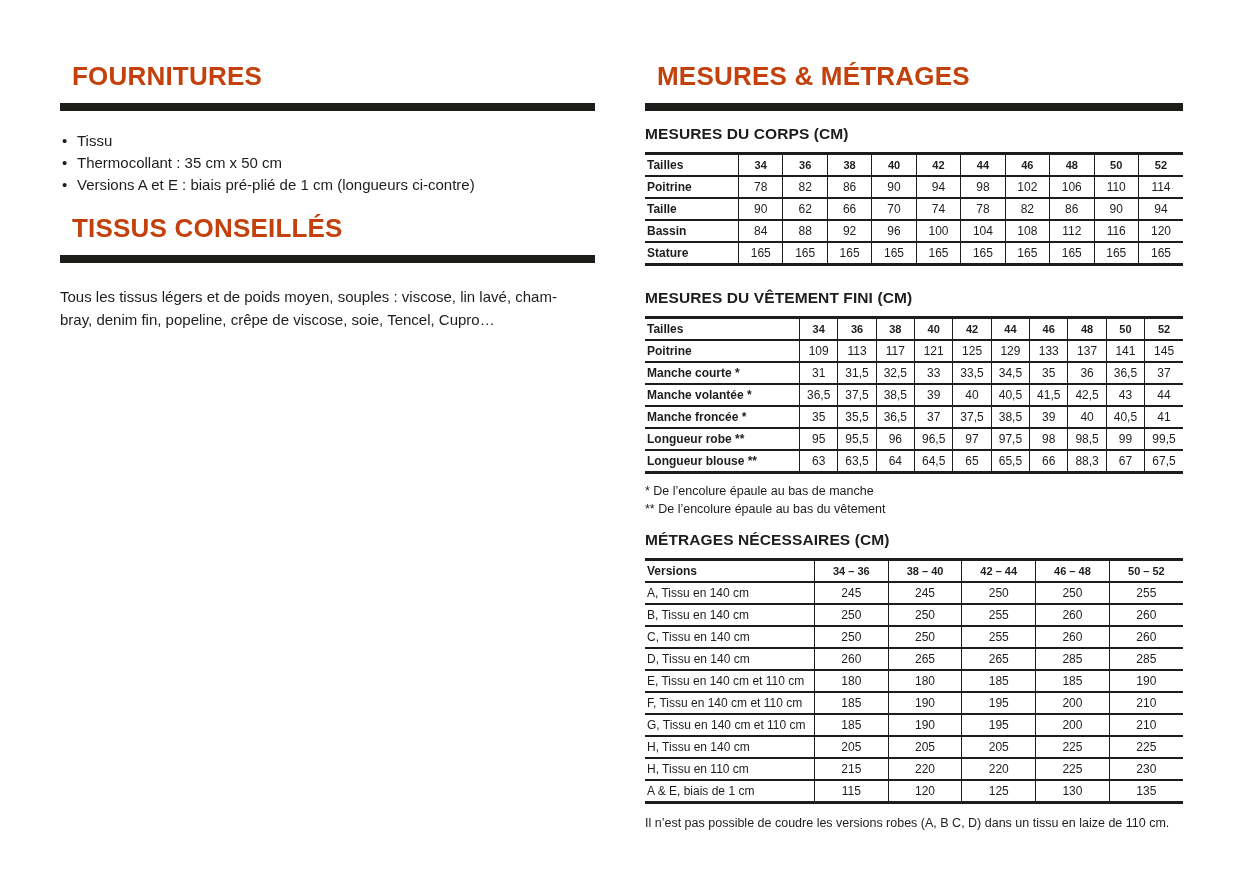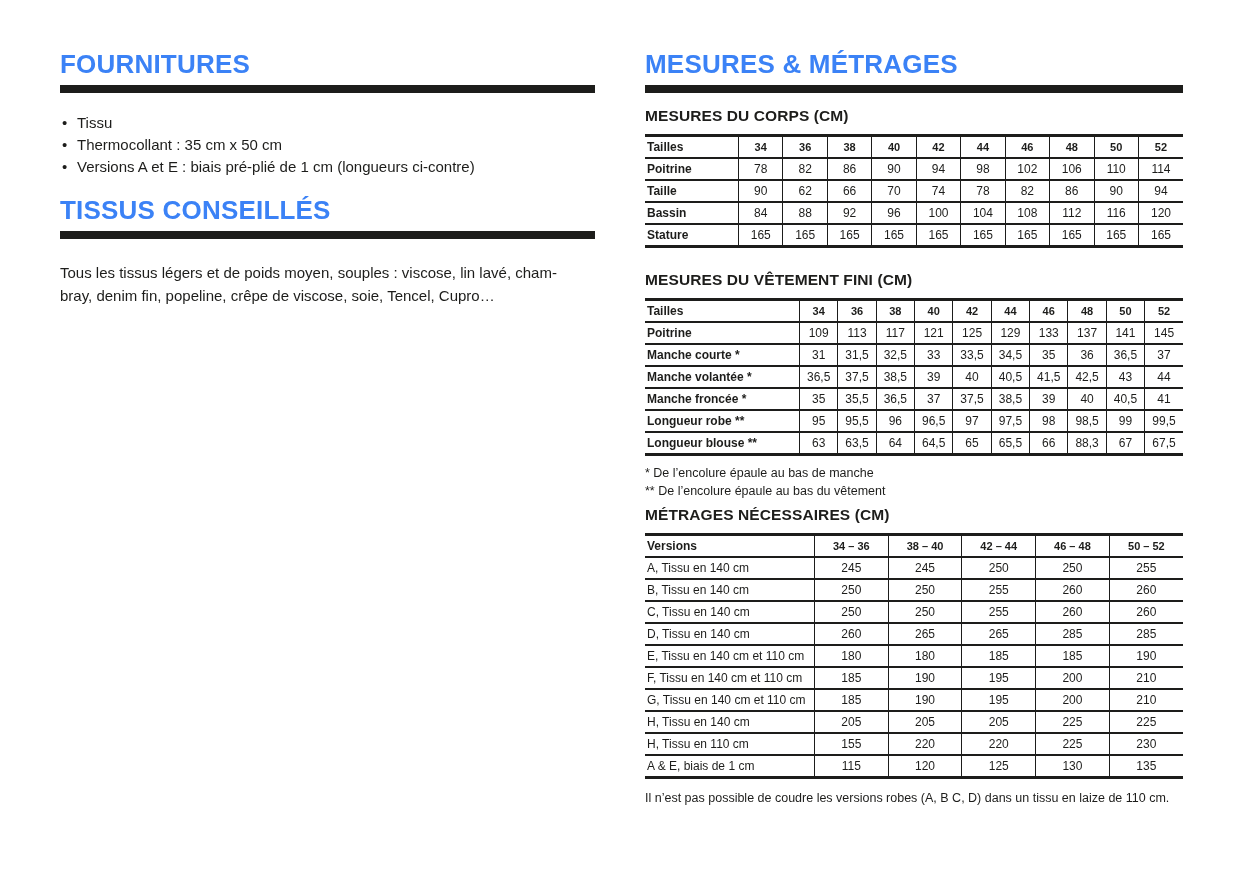--- a/index.html
+++ b/index.html
@@ -10,26 +10,26 @@
     background: #ffffff;
     color: #1d1d1b;
     font-family: "Liberation Sans", sans-serif;
     overflow: hidden;
   }
   .col { position: absolute; top: 49px; }
   .col-left  { left: 60px;  width: 535px; }
   .col-right { left: 645px; width: 538px; }
 
   h1 {
-    margin: 0;
+    margin: 12px;
     font-size: 26px;
     line-height: 30px;
     font-weight: bold;
     letter-spacing: 0.2px;
-    color: #3b82f6;
+    color: #c2410c;
   }
   .rule { height: 8px; background: #1d1d1b; margin-top: 6px; }
 
   .bullets {
     margin: 19px 0 0 0;
     padding: 0;
     list-style: none;
     font-size: 15px;
     line-height: 22px;
   }
@@ -40,21 +40,21 @@
   .body-par { margin: 22px 0 0 0; font-size: 15px; line-height: 23px; }
 
   h2 {
     margin: 14px 0 0 0;
     font-size: 15.5px;
     line-height: 17px;
     font-weight: bold;
     letter-spacing: 0.1px;
   }
   h2.gap-lg { margin-top: 23px; }
-  h2.gap-md { margin-top: 6px; }
+  h2.gap-md { margin-top: 13px; }
 
   table {
     border-collapse: collapse;
     table-layout: fixed;
     width: 538px;
     margin-top: 10px;
     border-top: 3px solid #1d1d1b;
     border-bottom: 3px solid #1d1d1b;
     font-size: 12px;
   }
@@ -360,21 +360,21 @@
           <tr>
             <th class="lbl">H, Tissu en 140 cm</th>
             <td class="num">205</td>
             <td class="num">205</td>
             <td class="num">205</td>
             <td class="num">225</td>
             <td class="num">225</td>
           </tr>
           <tr>
             <th class="lbl">H, Tissu en 110 cm</th>
-            <td class="num">155</td>
+            <td class="num">215</td>
             <td class="num">220</td>
             <td class="num">220</td>
             <td class="num">225</td>
             <td class="num">230</td>
           </tr>
           <tr>
             <th class="lbl">A &amp; E, biais de 1 cm</th>
             <td class="num">115</td>
             <td class="num">120</td>
             <td class="num">125</td>

